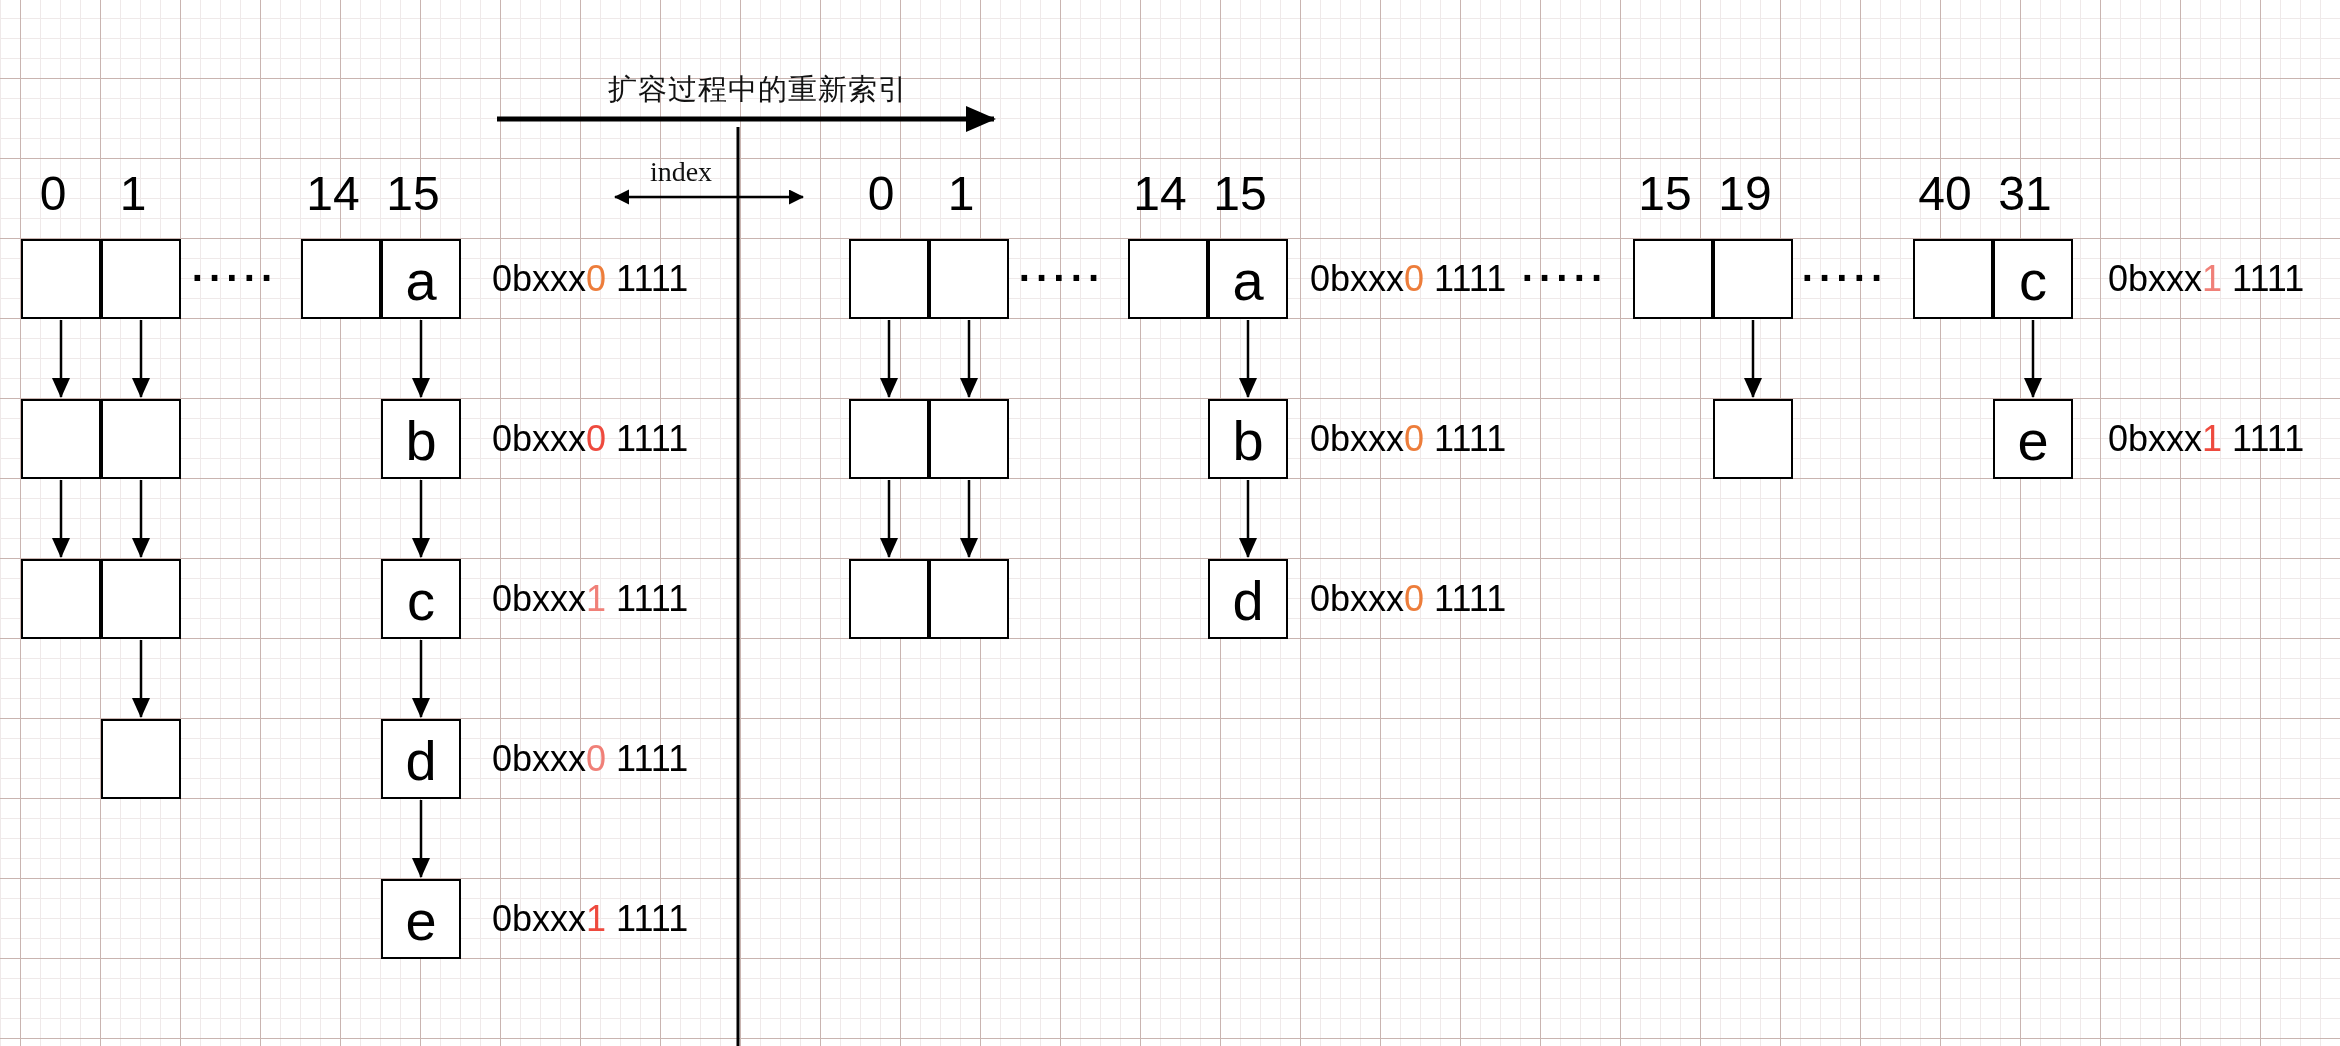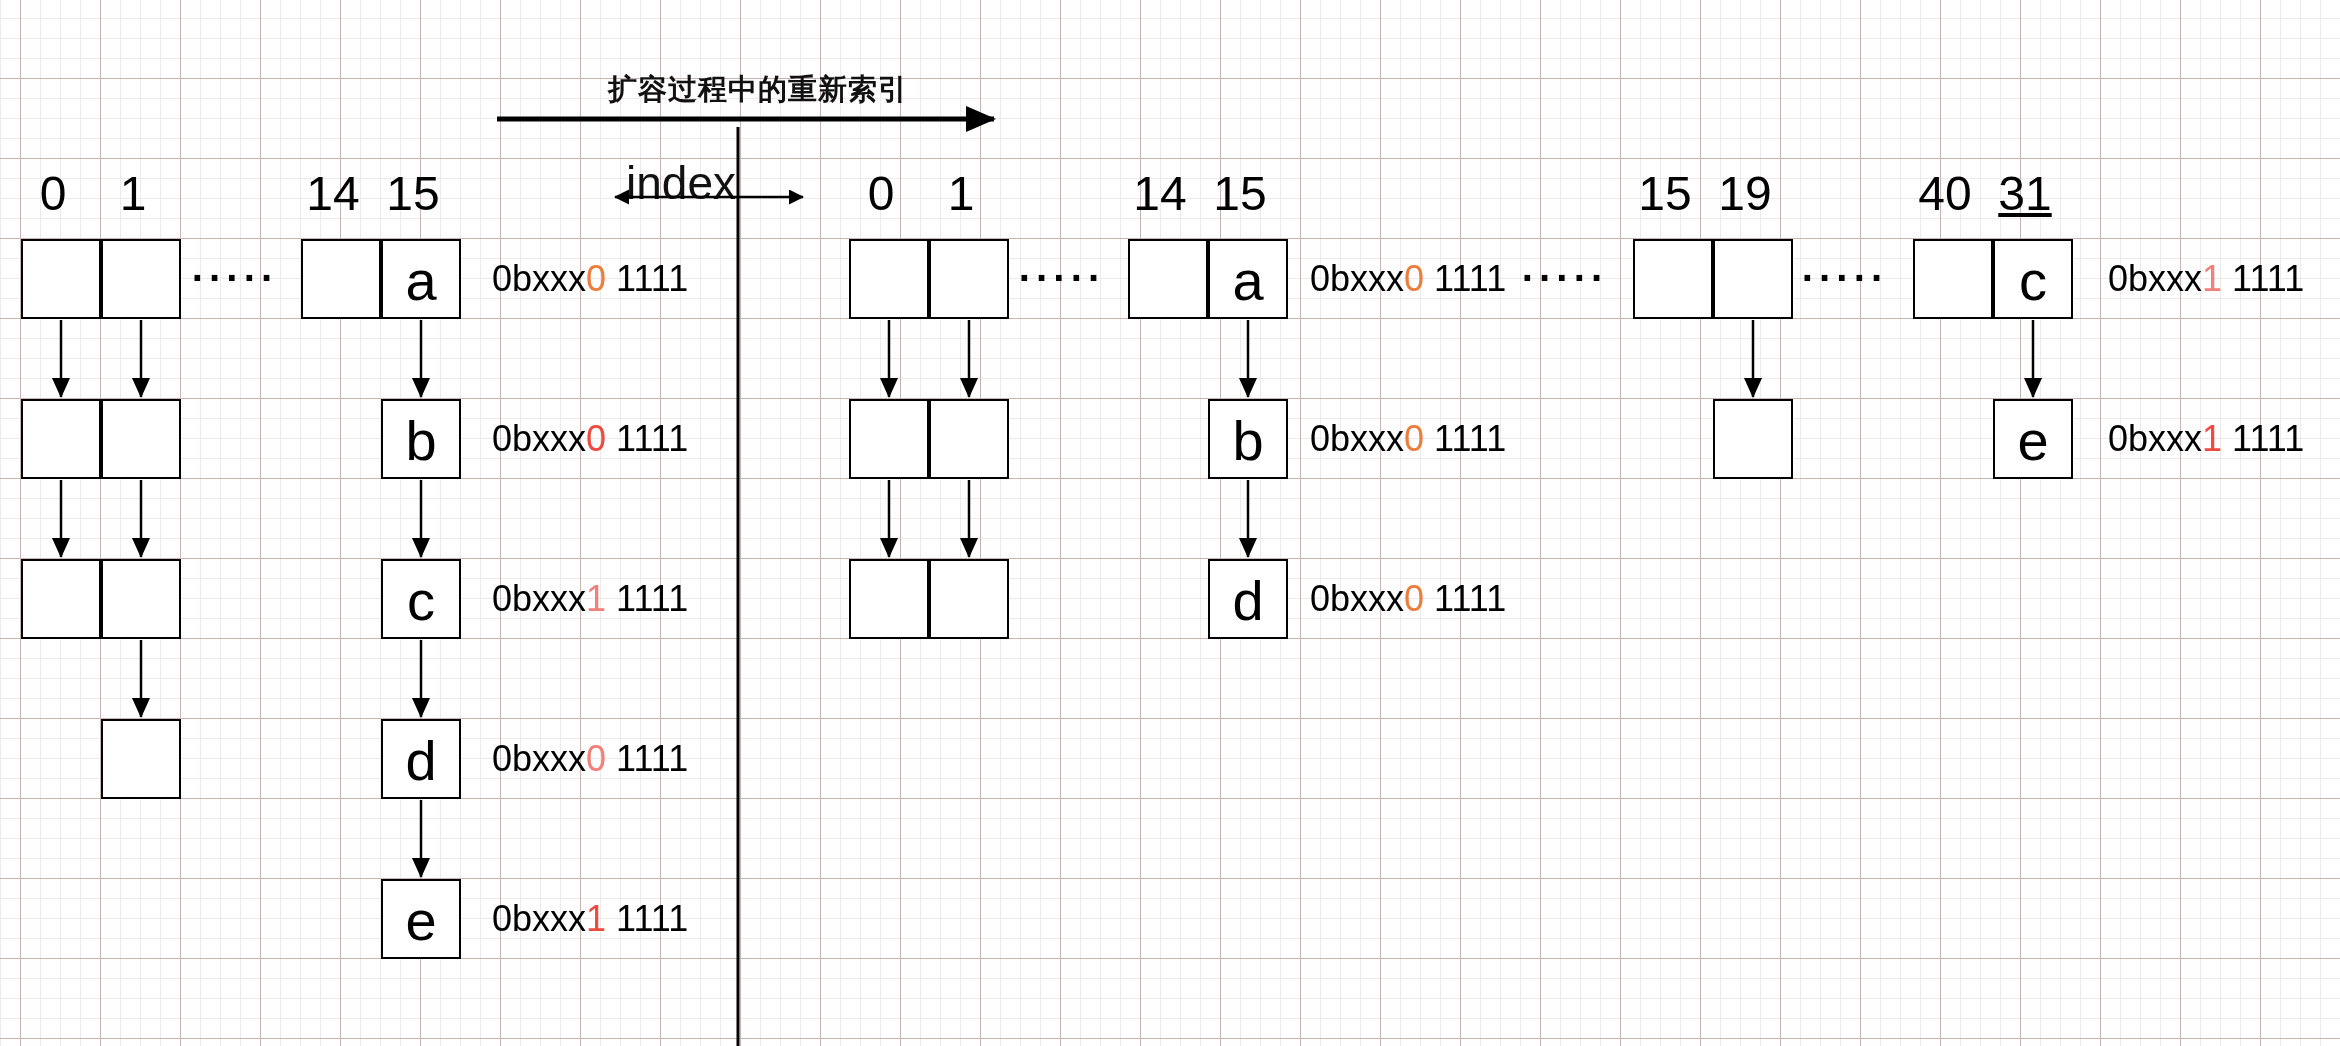--- a/index.html
+++ b/index.html
@@ -13,25 +13,25 @@
       linear-gradient(#efe9e9 1px, transparent 1px),
       linear-gradient(90deg,#efe9e9 1px, transparent 1px);
     background-size:80px 80px,80px 80px,20px 20px,20px 20px;
     background-position:0 78px,20px 0,0 18px,0 0;
   }
   .stage{position:relative;width:2340px;height:1046px;}
   .overlay{position:absolute;left:0;top:0;z-index:1;}
   #nodes{position:absolute;left:0;top:0;width:0;height:0;z-index:2;}
   .title{
     position:absolute;top:70px;left:758px;transform:translateX(-50%);
-    font-size:29px;color:#111;white-space:nowrap;letter-spacing:1px;font-weight:bold;
+    font-size:29px;color:#111;white-space:nowrap;letter-spacing:1px;
   }
   .index-label{
     position:absolute;top:156px;left:681px;transform:translateX(-50%);
-    font-size:46px;color:#111;white-space:nowrap;
+    font-size:28px;color:#111;white-space:nowrap;font-family:Liberation Serif, serif;
   }
   .bucket-header{
     position:absolute;transform:translateX(-50%);
     font-size:48px;color:#000;line-height:48px;white-space:nowrap;
   }
   .cell{
     position:absolute;background:#fff;border:2.5px solid #000;
     box-sizing:border-box;display:flex;align-items:center;justify-content:center;
   }
   .node-letter{font-size:56px;color:#000;line-height:1;padding-top:4px;}
@@ -155,21 +155,21 @@
           <span class="node-letter">d</span>
         </div>
         <div class="hash-label" style="left: 1310px; top: 559px;"><span>0bxxx</span><span style="color: rgb(237, 125, 59);">0</span><span> 1111</span></div>
         <div class="bucket-header" style="left: 1665px; top: 170px;">15</div>
         <div class="cell" style="left: 1633px; top: 239px; width: 80px; height: 80px;"></div>
         <div class="bucket-header" style="left: 1745px; top: 170px;">19</div>
         <div class="cell" style="left: 1713px; top: 239px; width: 80px; height: 80px;"></div>
         <div class="cell" style="left: 1713px; top: 399px; width: 80px; height: 80px;"></div>
         <div class="bucket-header" style="left: 1945px; top: 170px;">40</div>
         <div class="cell" style="left: 1913px; top: 239px; width: 80px; height: 80px;"></div>
-        <div class="bucket-header" style="left: 2025px; top: 170px; text-decoration: underline;">31</div>
+        <div class="bucket-header" style="left: 2025px; top: 170px;">31</div>
         <div class="cell" style="left: 1993px; top: 239px; width: 80px; height: 80px;">
           <span class="node-letter">c</span>
         </div>
         <div class="hash-label" style="left: 2108px; top: 239px;"><span>0bxxx</span><span style="color: rgb(240, 128, 120);">1</span><span> 1111</span></div>
         <div class="cell" style="left: 1993px; top: 399px; width: 80px; height: 80px;">
           <span class="node-letter">e</span>
         </div>
         <div class="hash-label" style="left: 2108px; top: 399px;"><span>0bxxx</span><span style="color: rgb(238, 74, 62);">1</span><span> 1111</span></div>
         <div class="dots" style="left: 1062px; top: 278px;">·····</div>
         <div class="dots" style="left: 1565px; top: 278px;">·····</div>

